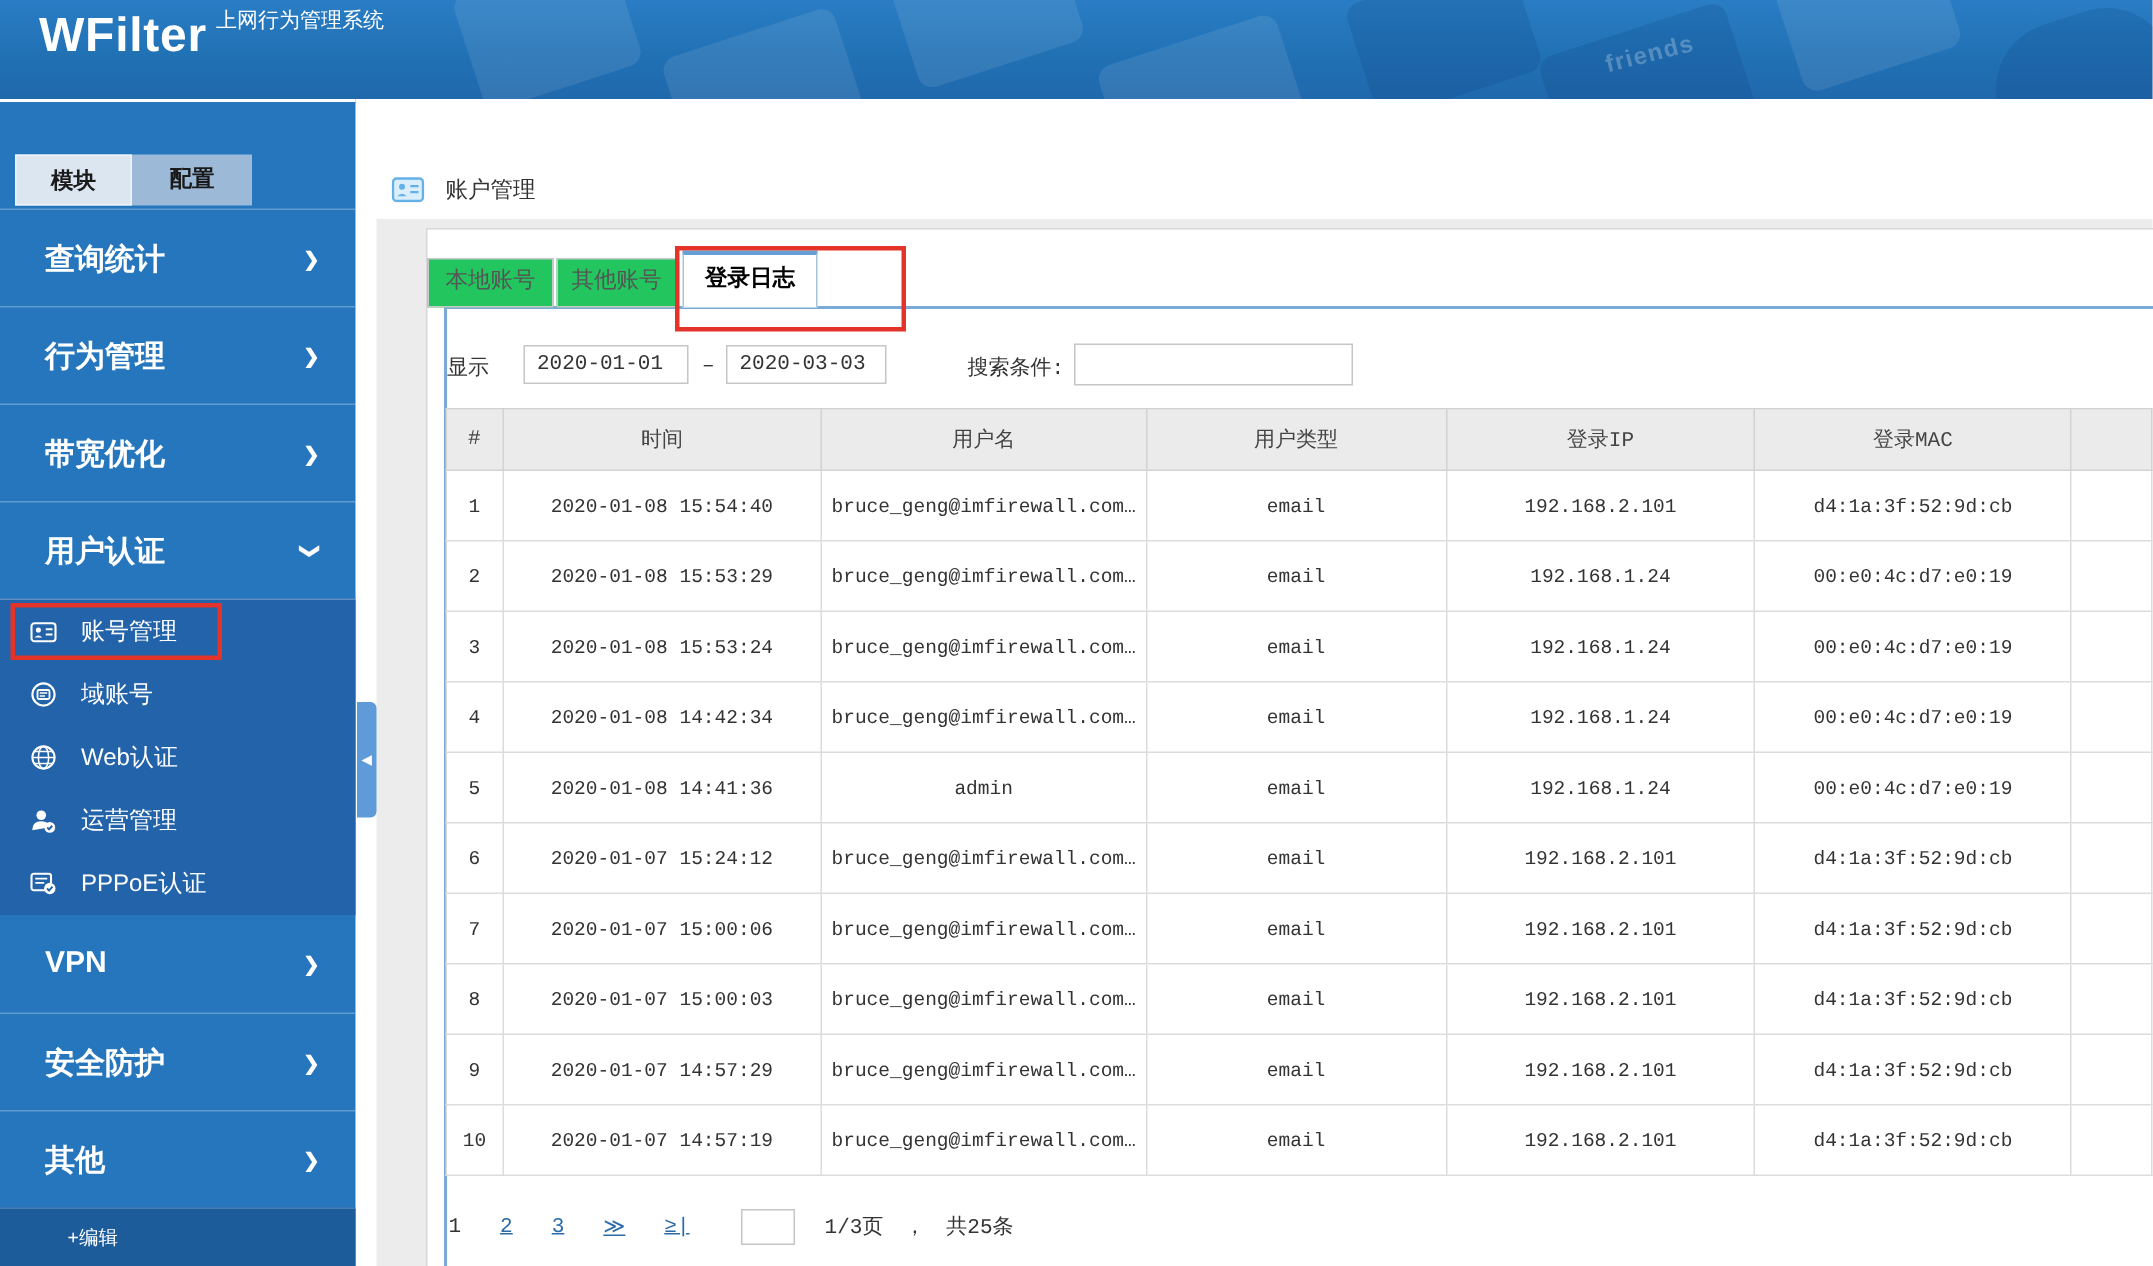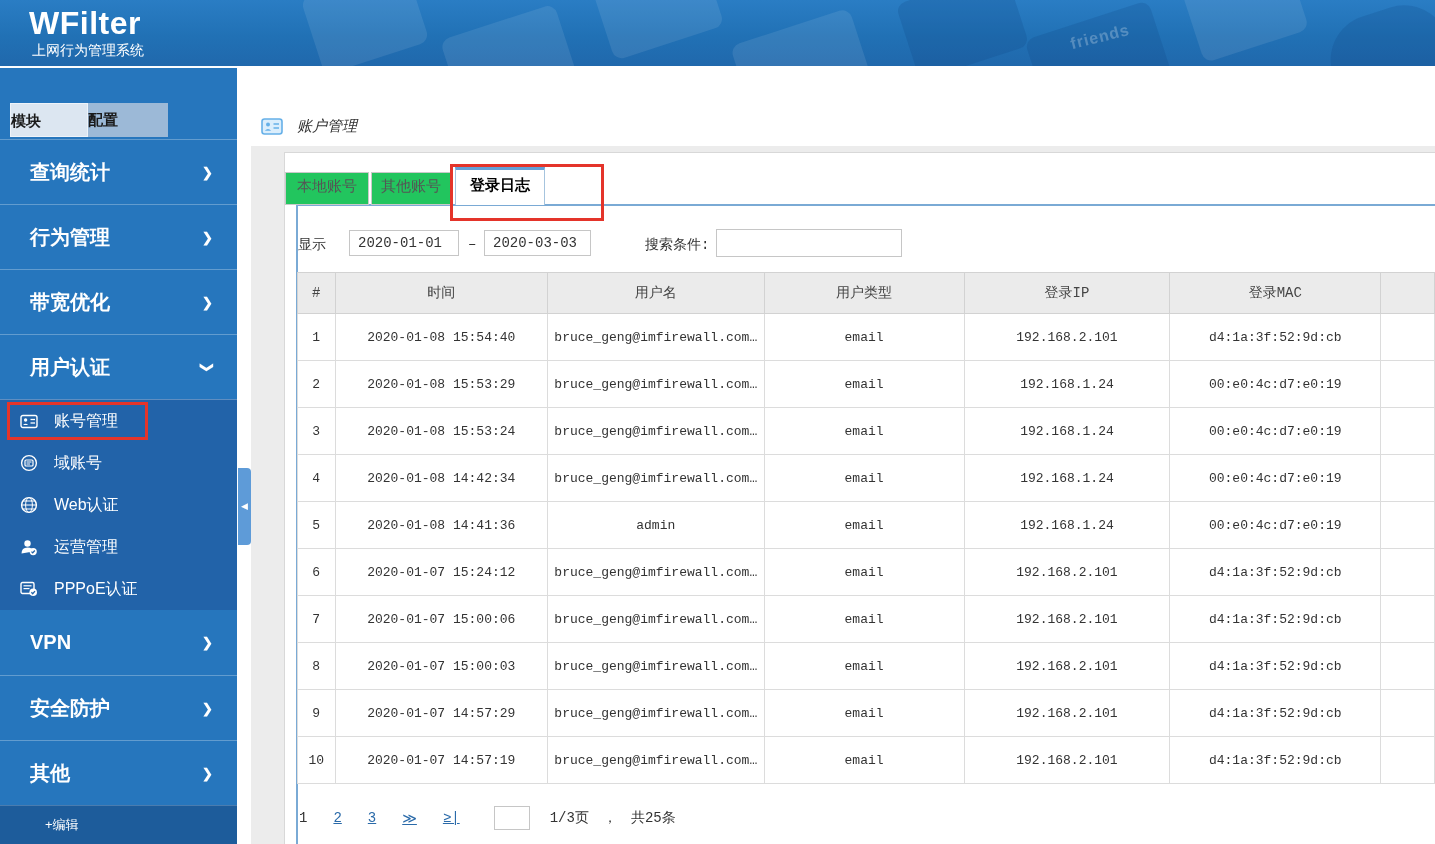--- a/index.html
+++ b/index.html
@@ -6,48 +6,48 @@
   html,body { width:1435px; height:844px; overflow:hidden; background:#fff;
               font-family:"Liberation Sans", sans-serif; }
 
   
   .banner { position:absolute; left:0; top:0; width:1435px; height:66px;
             background:linear-gradient(180deg,#2a7dc4 0%,#2171b5 55%,#2068ac 100%); overflow:hidden; z-index:5; }
   .key { position:absolute; background:rgba(255,255,255,0.09); border-radius:10px; transform:rotate(-18deg); }
   .key.dark { background:rgba(10,60,120,0.18); }
   .key-label { position:absolute; color:rgba(255,255,255,0.25); font-weight:bold; font-size:16px;
                transform:rotate(-14deg); letter-spacing:1px; }
-  .logo-row { position:absolute; left:26px; top:5px; display:flex; align-items:center;flex-direction:column; }
+  .logo-row { position:absolute; left:26px; top:5px; display:flex; align-items:flex-start; }
   .logo { color:#fff; font-size:32px; font-weight:bold; letter-spacing:0.5px; }
   .logo-sub { color:#fff; font-size:14px; margin:0 0 4px 6px; }
 
   
   .sidebar { position:absolute; left:0; top:66px; width:237px; bottom:0;
              background:#2676bd; border-top:2px solid #fcfdfe; z-index:4; display:flex; flex-direction:column; }
   .mode-tabs { margin:35px 0 2px 10px; display:flex; }
-  .mode-tab { height:34px; line-height:34px; font-size:15px; font-weight:bold; color:#1a1a1a; cursor:pointer; }
+  .mode-tab { height:34px; line-height:34px; text-align:center; font-size:15px; font-weight:bold; color:#1a1a1a; cursor:pointer; }
   .mode-tab.active { width:78px; background:#dce6f1; border:1px solid #eef3f9; }
   .mode-tab.inactive { width:80px; background:#9cb9d7; }
   .nav-item { height:65px; display:flex; align-items:center; justify-content:space-between;
               padding:0 24px 0 30px; color:#fff; font-size:20px; font-weight:600;
               border-top:1px solid rgba(255,255,255,0.28); cursor:pointer; }
   .nav-arrow { font-size:13px; font-weight:bold; }
   .nav-arrow.down { display:inline-block; transform:rotate(90deg); }
   .submenu { background:#2263a9; border-top:1px solid rgba(255,255,255,0.28); }
   .sub-item { height:42px; display:flex; align-items:center; gap:16px; padding-left:20px;
               color:#fff; font-size:16px; cursor:pointer; }
   .sub-item svg { flex:0 0 auto; }
   .edit-bar { margin-top:auto; height:39px; background:#1d5c9b; color:#fff; font-size:13px;
               padding:10px 0 0 45px; border-top:1px solid rgba(255,255,255,0.2); cursor:pointer; }
   .handle { position:absolute; left:238px; top:468px; width:13px; height:77px; background:#5e9bd8;
             border-radius:0 4px 4px 0; z-index:6; color:#fff; font-size:9px; line-height:77px;
             text-align:center; cursor:pointer; }
 
   
-  .page-title-row { position:absolute; left:261px; top:117px; display:flex; gap:14px; align-items:center; z-index:3;font-style:italic; }
+  .page-title-row { position:absolute; left:261px; top:117px; display:flex; gap:14px; align-items:center; z-index:3; }
   .page-title { font-size:15px; color:#333; }
   .content-gray { position:absolute; left:251px; top:146px; right:0; bottom:0; background:#ececec; z-index:0; }
   .panel { position:absolute; left:284px; top:152px; right:-8px; bottom:-8px; background:#fff;
            border:1px solid #d8d8d8; z-index:1; }
   .tabbox { position:absolute; left:296px; top:204px; right:-8px; bottom:-8px; background:#fff;
             border-top:2px solid #7aaad5; border-left:2px solid #7aaad5; z-index:2; }
   .tab { position:absolute; top:172px; height:33px; border:1px solid #c9c9c9; background:#22c55e;
          color:#555; font-size:15px; line-height:30px; text-align:center; z-index:2; cursor:pointer;
          font-family:"Liberation Mono","DejaVu Sans Mono",monospace; }
   .tab.t1 { left:285px; width:84px; }

